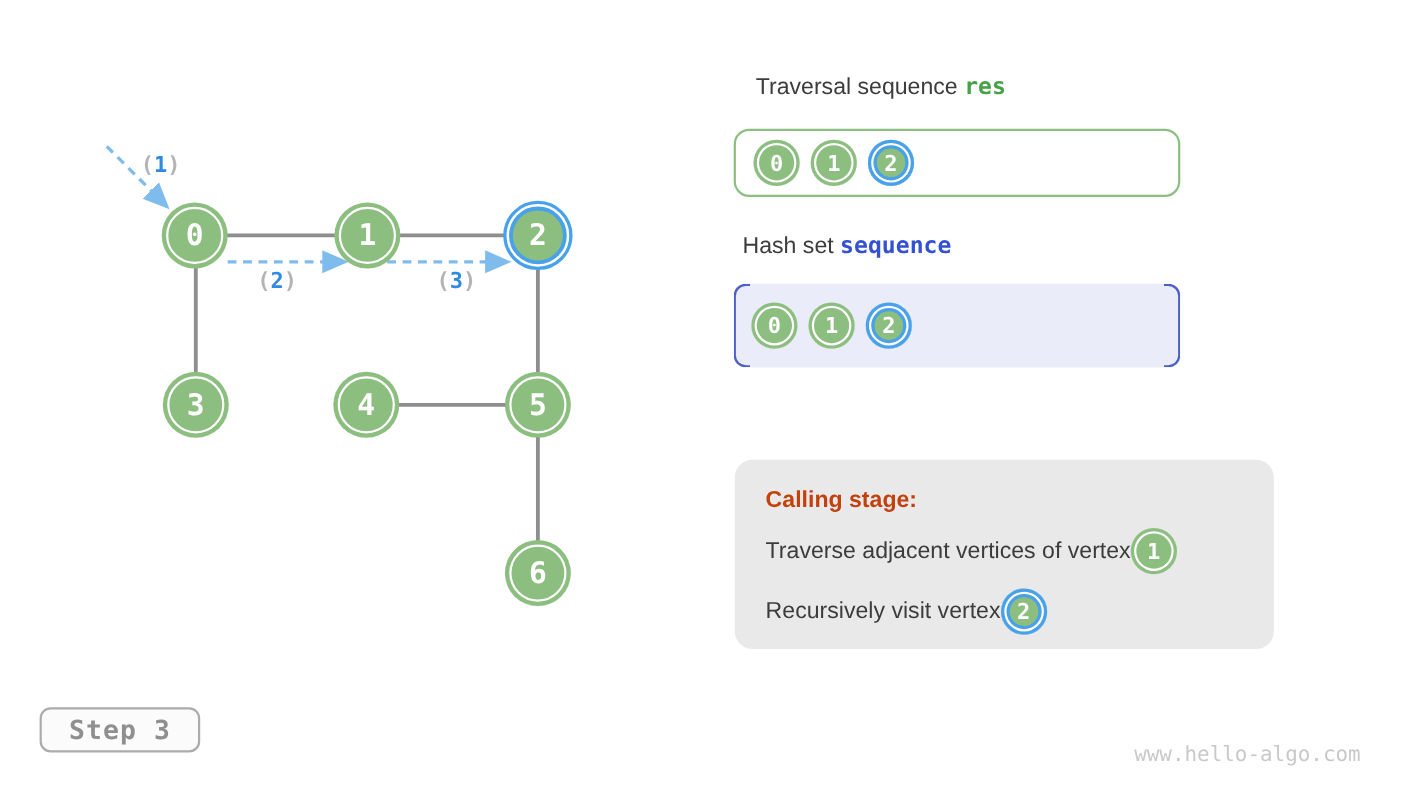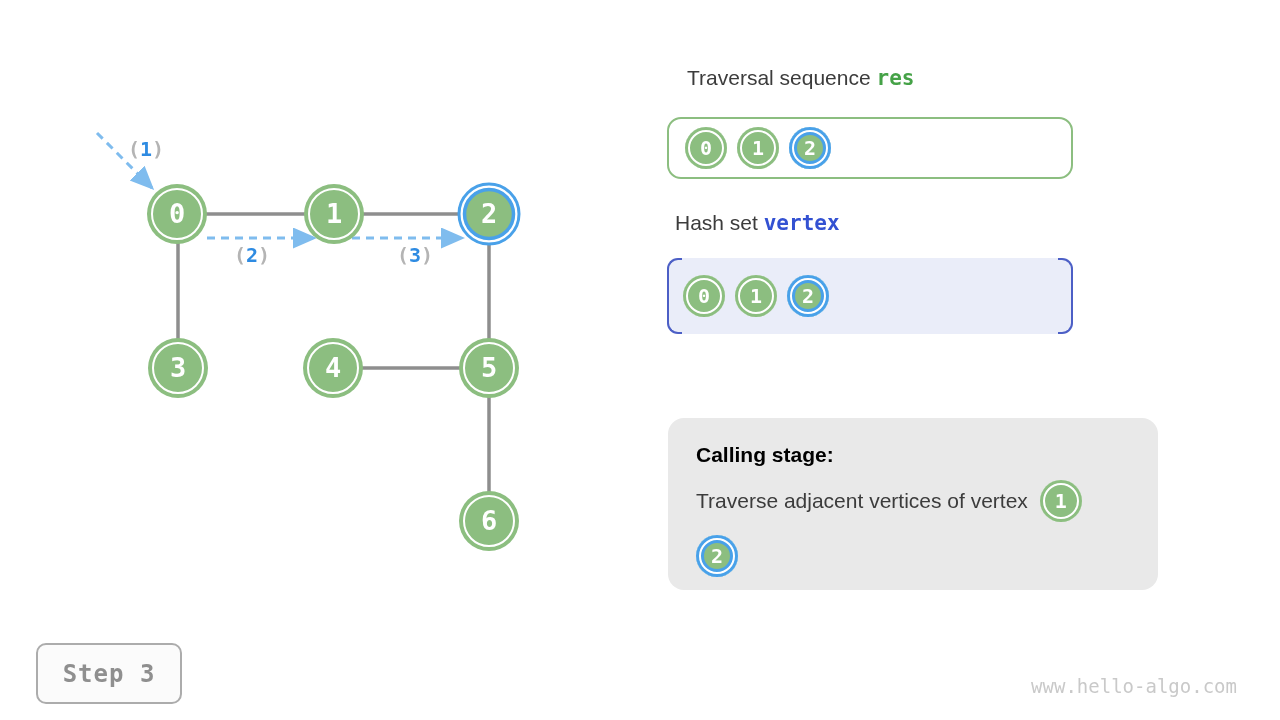--- a/index.html
+++ b/index.html
@@ -72,29 +72,29 @@
   .visited-box::after {
     right:0; border:2.5px solid #4c5fc6; border-left:none;
     border-radius:0 11px 11px 0;
   }
 
   .calling-box {
     position:absolute; left:668px; top:418px; width:490px; height:172px;
     background:#e9e9e9; border-radius:16px;
     padding:25px 28px;
   }
-  .calling-heading { font-size:21px; font-weight:bold; color:#000000; }
+  .calling-heading { font-size:21px; font-weight:bold; color:#c2410c; }
   .calling-line {
-    display:flex; align-items:center; gap:12px;
+    display:flex; align-items:center; 
     font-size:21px; color:#3c3c3c; margin-top:13px; min-height:42px;
   }
 
   
   .step-box {
-    position:absolute; left:36px; top:643px; width:146px; height:61px;
+    position:absolute; left:36px; top:643px; width:146px; height:41px;
     border:2px solid #acacac; border-radius:10px; background:#fbfbfb;
     display:flex; align-items:center; justify-content:center;
     font-family:"DejaVu Sans Mono", monospace; font-weight:bold;
     font-size:24px; color:#8f8f8f; letter-spacing:1px;
   }
   .watermark {
     position:absolute; right:43px; bottom:23px;
     font-family:"DejaVu Sans Mono", monospace;
     font-size:19px; color:#c9c9c9;
   }
@@ -166,33 +166,34 @@
   <span class="code code-green">res</span>
 </div>
 <div class="res-box chip-row">
   <div class="chip">0</div>
   <div class="chip">1</div>
   <div class="chip hl">2</div>
 </div>
 
 <div class="panel-title" style="left:675px; top:211px;">
   <span>Hash set</span>
-  <span class="code code-blue">vertex</span>
+  <span class="code code-blue">sequence</span>
 </div>
 <div class="visited-box chip-row">
   <div class="chip">0</div>
   <div class="chip">1</div>
   <div class="chip hl">2</div>
 </div>
 
 <div class="calling-box">
   <div class="calling-heading">Calling stage:</div>
   <div class="calling-line">
     <span>Traverse adjacent vertices of vertex</span>
     <div class="chip">1</div>
   </div>
   <div class="calling-line">
+    <span>Recursively visit vertex</span>
     <div class="chip hl">2</div>
   </div>
 </div>
 
 <div class="step-box">Step 3</div>
 <div class="watermark">www.hello-algo.com</div>
 
 </body></html>

